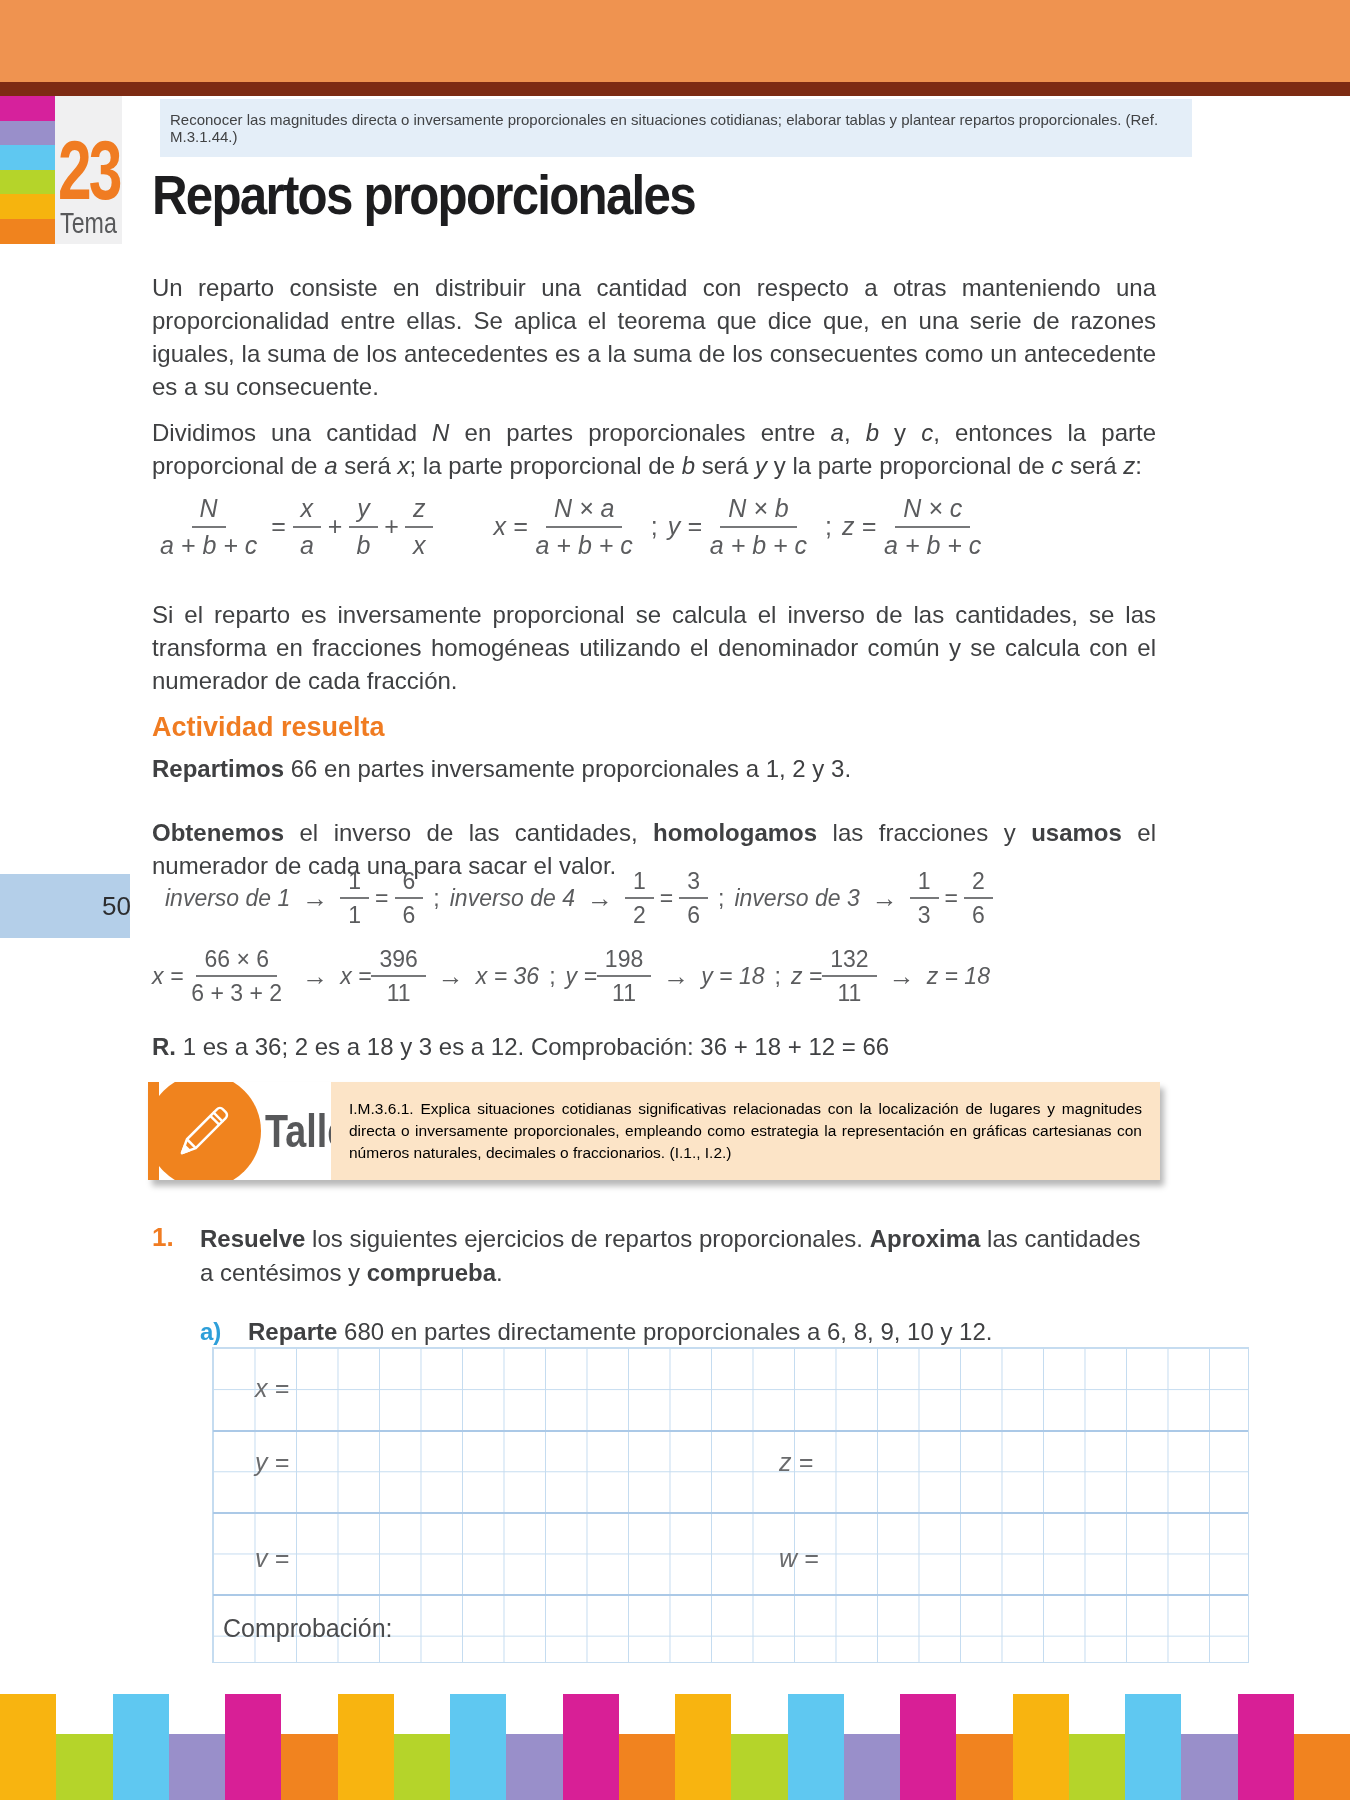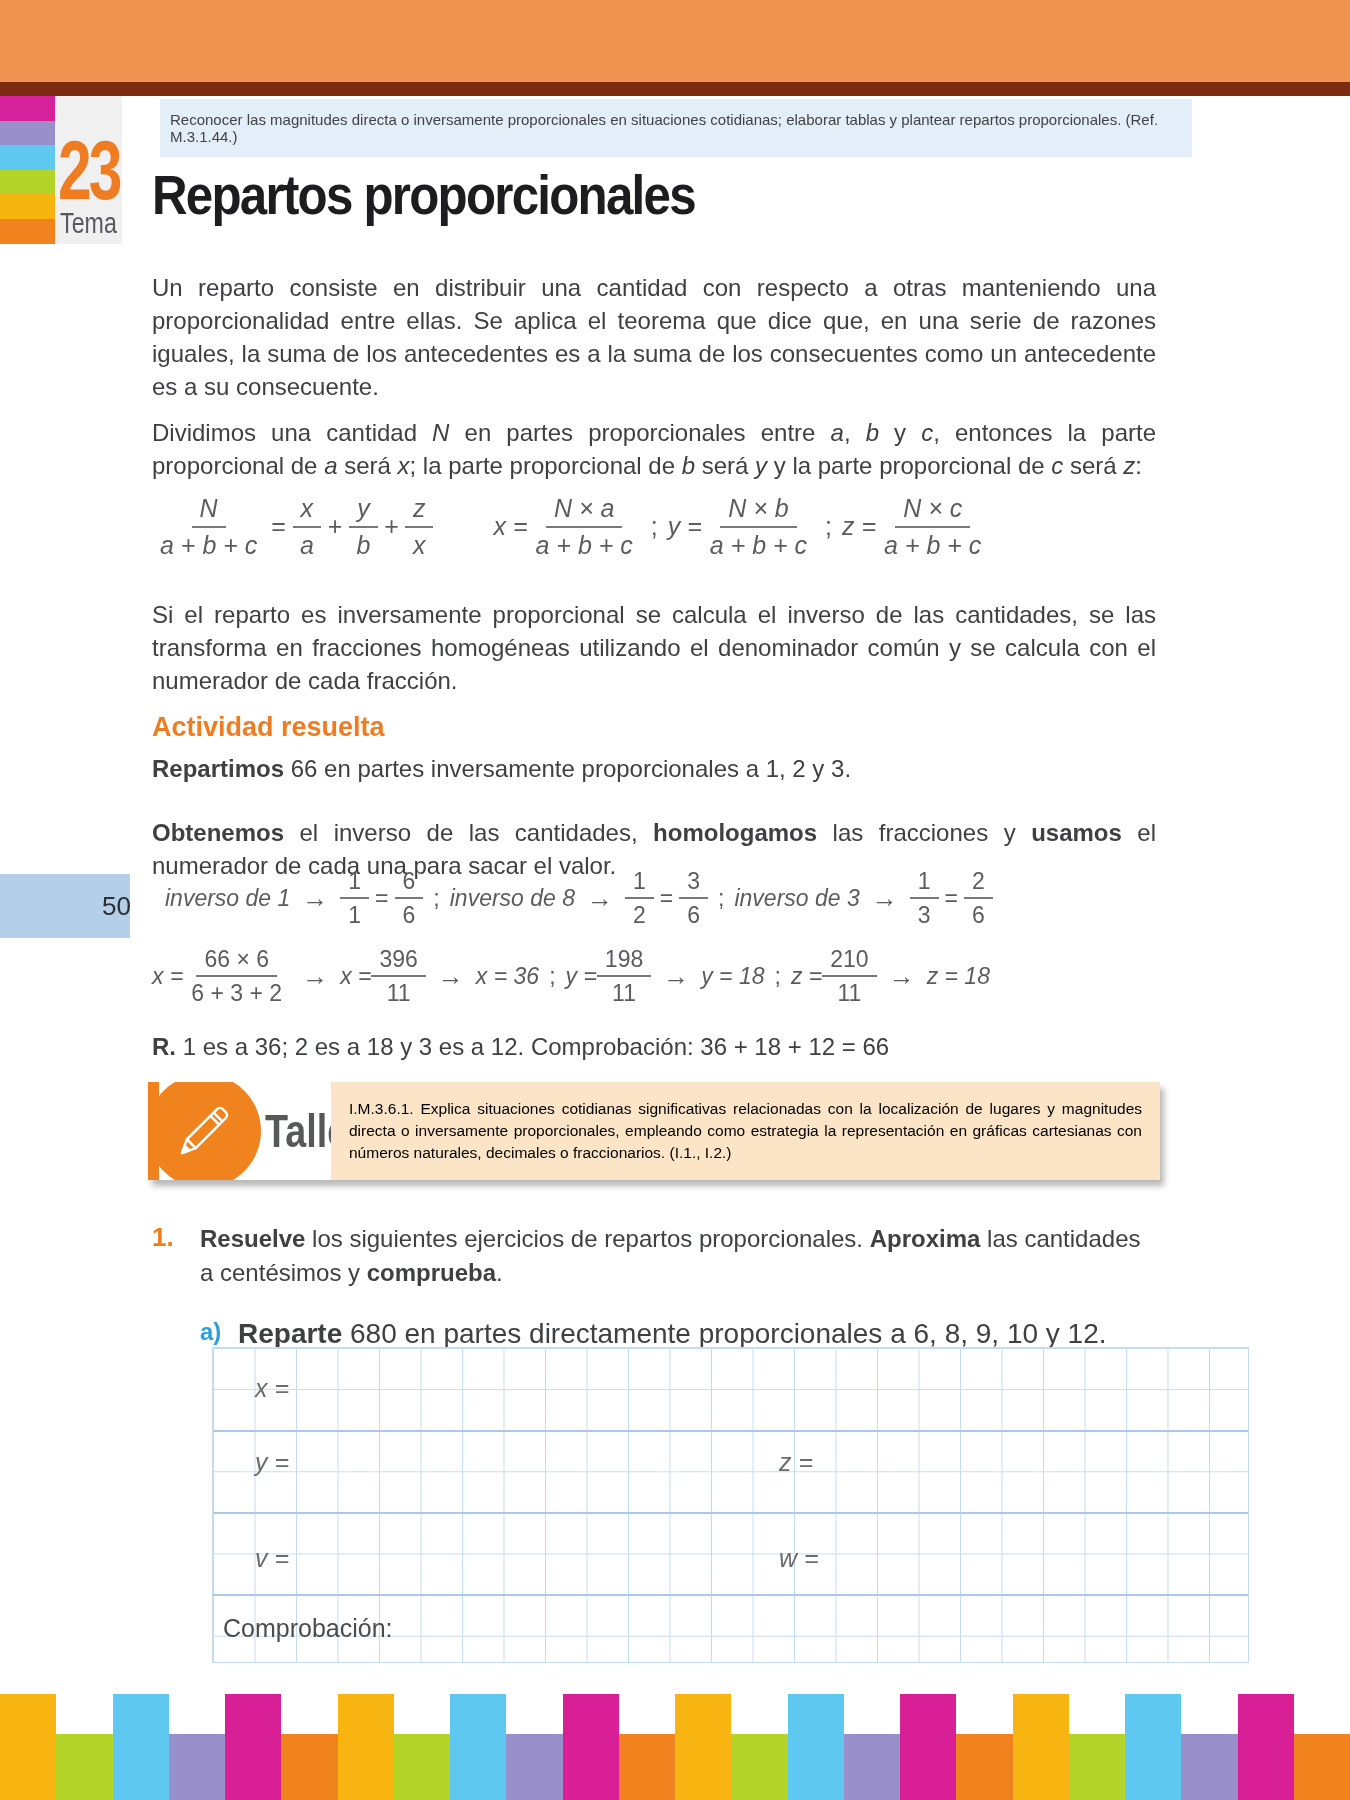--- a/index.html
+++ b/index.html
@@ -56,21 +56,21 @@
                  display:flex;align-items:center;justify-content:center;}
   .taller-word{position:absolute;left:106px;font-size:46px;font-weight:700;color:#57585a;
                transform:scaleX(.82);transform-origin:0 50%;}
   .taller-text{flex:1;display:flex;align-items:center;padding:0 18px;box-sizing:border-box;
                font-size:15.5px;line-height:22px;color:#000000;text-align:justify;}
 
   
   .ex-num{position:absolute;left:152px;top:1222px;font-size:26px;font-weight:700;}
   .ex-text{position:absolute;left:200px;top:1222px;width:960px;font-size:24px;line-height:34px;}
   .item-letter{position:absolute;left:200px;top:1318px;font-size:24px;font-weight:700;}
-  .item-text{position:absolute;left:238px;top:1318px;width:920px;font-size:28px;}
+  .item-text{position:absolute;left:248px;top:1318px;width:920px;font-size:24px;}
 
   
   .workgrid{position:absolute;left:212px;top:1347px;width:1037px;height:316px;
             border:1px solid #c5dcf0;box-sizing:border-box;
             background-image:linear-gradient(to right,#c5dcf0 1px,transparent 1px),
                              linear-gradient(to bottom,#c5dcf0 1px,transparent 1px);
             background-size:41.5px 41.1px;}
   .grid-strong{position:absolute;left:0;width:100%;height:2px;background:#abc9e7;}
   .grid-label{position:absolute;font-size:25px;color:#6a6b6d;font-style:italic;}
   .grid-comp{position:absolute;font-size:25px;color:#4a4b4d;}
@@ -172,21 +172,21 @@
     <span class="frac">
         <span class="fn">1</span>
         <span class="fd">1</span>
       </span>
     <span class="mop">=</span>
     <span class="frac">
         <span class="fn">6</span>
         <span class="fd">6</span>
       </span>
     <span class="msep">;</span>
-    <span class="inv-label">inverso de 8</span>
+    <span class="inv-label">inverso de 4</span>
     <span class="marrow">→</span>
     <span class="frac">
         <span class="fn">1</span>
         <span class="fd">2</span>
       </span>
     <span class="mop">=</span>
     <span class="frac">
         <span class="fn">3</span>
         <span class="fd">6</span>
       </span>
@@ -222,21 +222,21 @@
     <span class="mvar">y =</span>
     <span class="frac">
         <span class="fn">198</span>
         <span class="fd">11</span>
       </span>
     <span class="marrow">→</span>
     <span class="mvar">y = 18</span>
     <span class="msep">;</span>
     <span class="mvar">z =</span>
     <span class="frac">
-        <span class="fn">210</span>
+        <span class="fn">132</span>
         <span class="fd">11</span>
       </span>
     <span class="marrow">→</span>
     <span class="mvar">z = 18</span>
   </div>
 
   <div class="para" style="top:1030px;text-align:left;"><span class="seg-b">R.</span><span> 1 es a 36; 2 es a 18 y 3 es a 12. Comprobación: 36 + 18 + 12 = 66</span></div>
 
   <div class="taller">
     <div class="taller-stripe" style="background: rgb(240, 131, 30);"></div>

